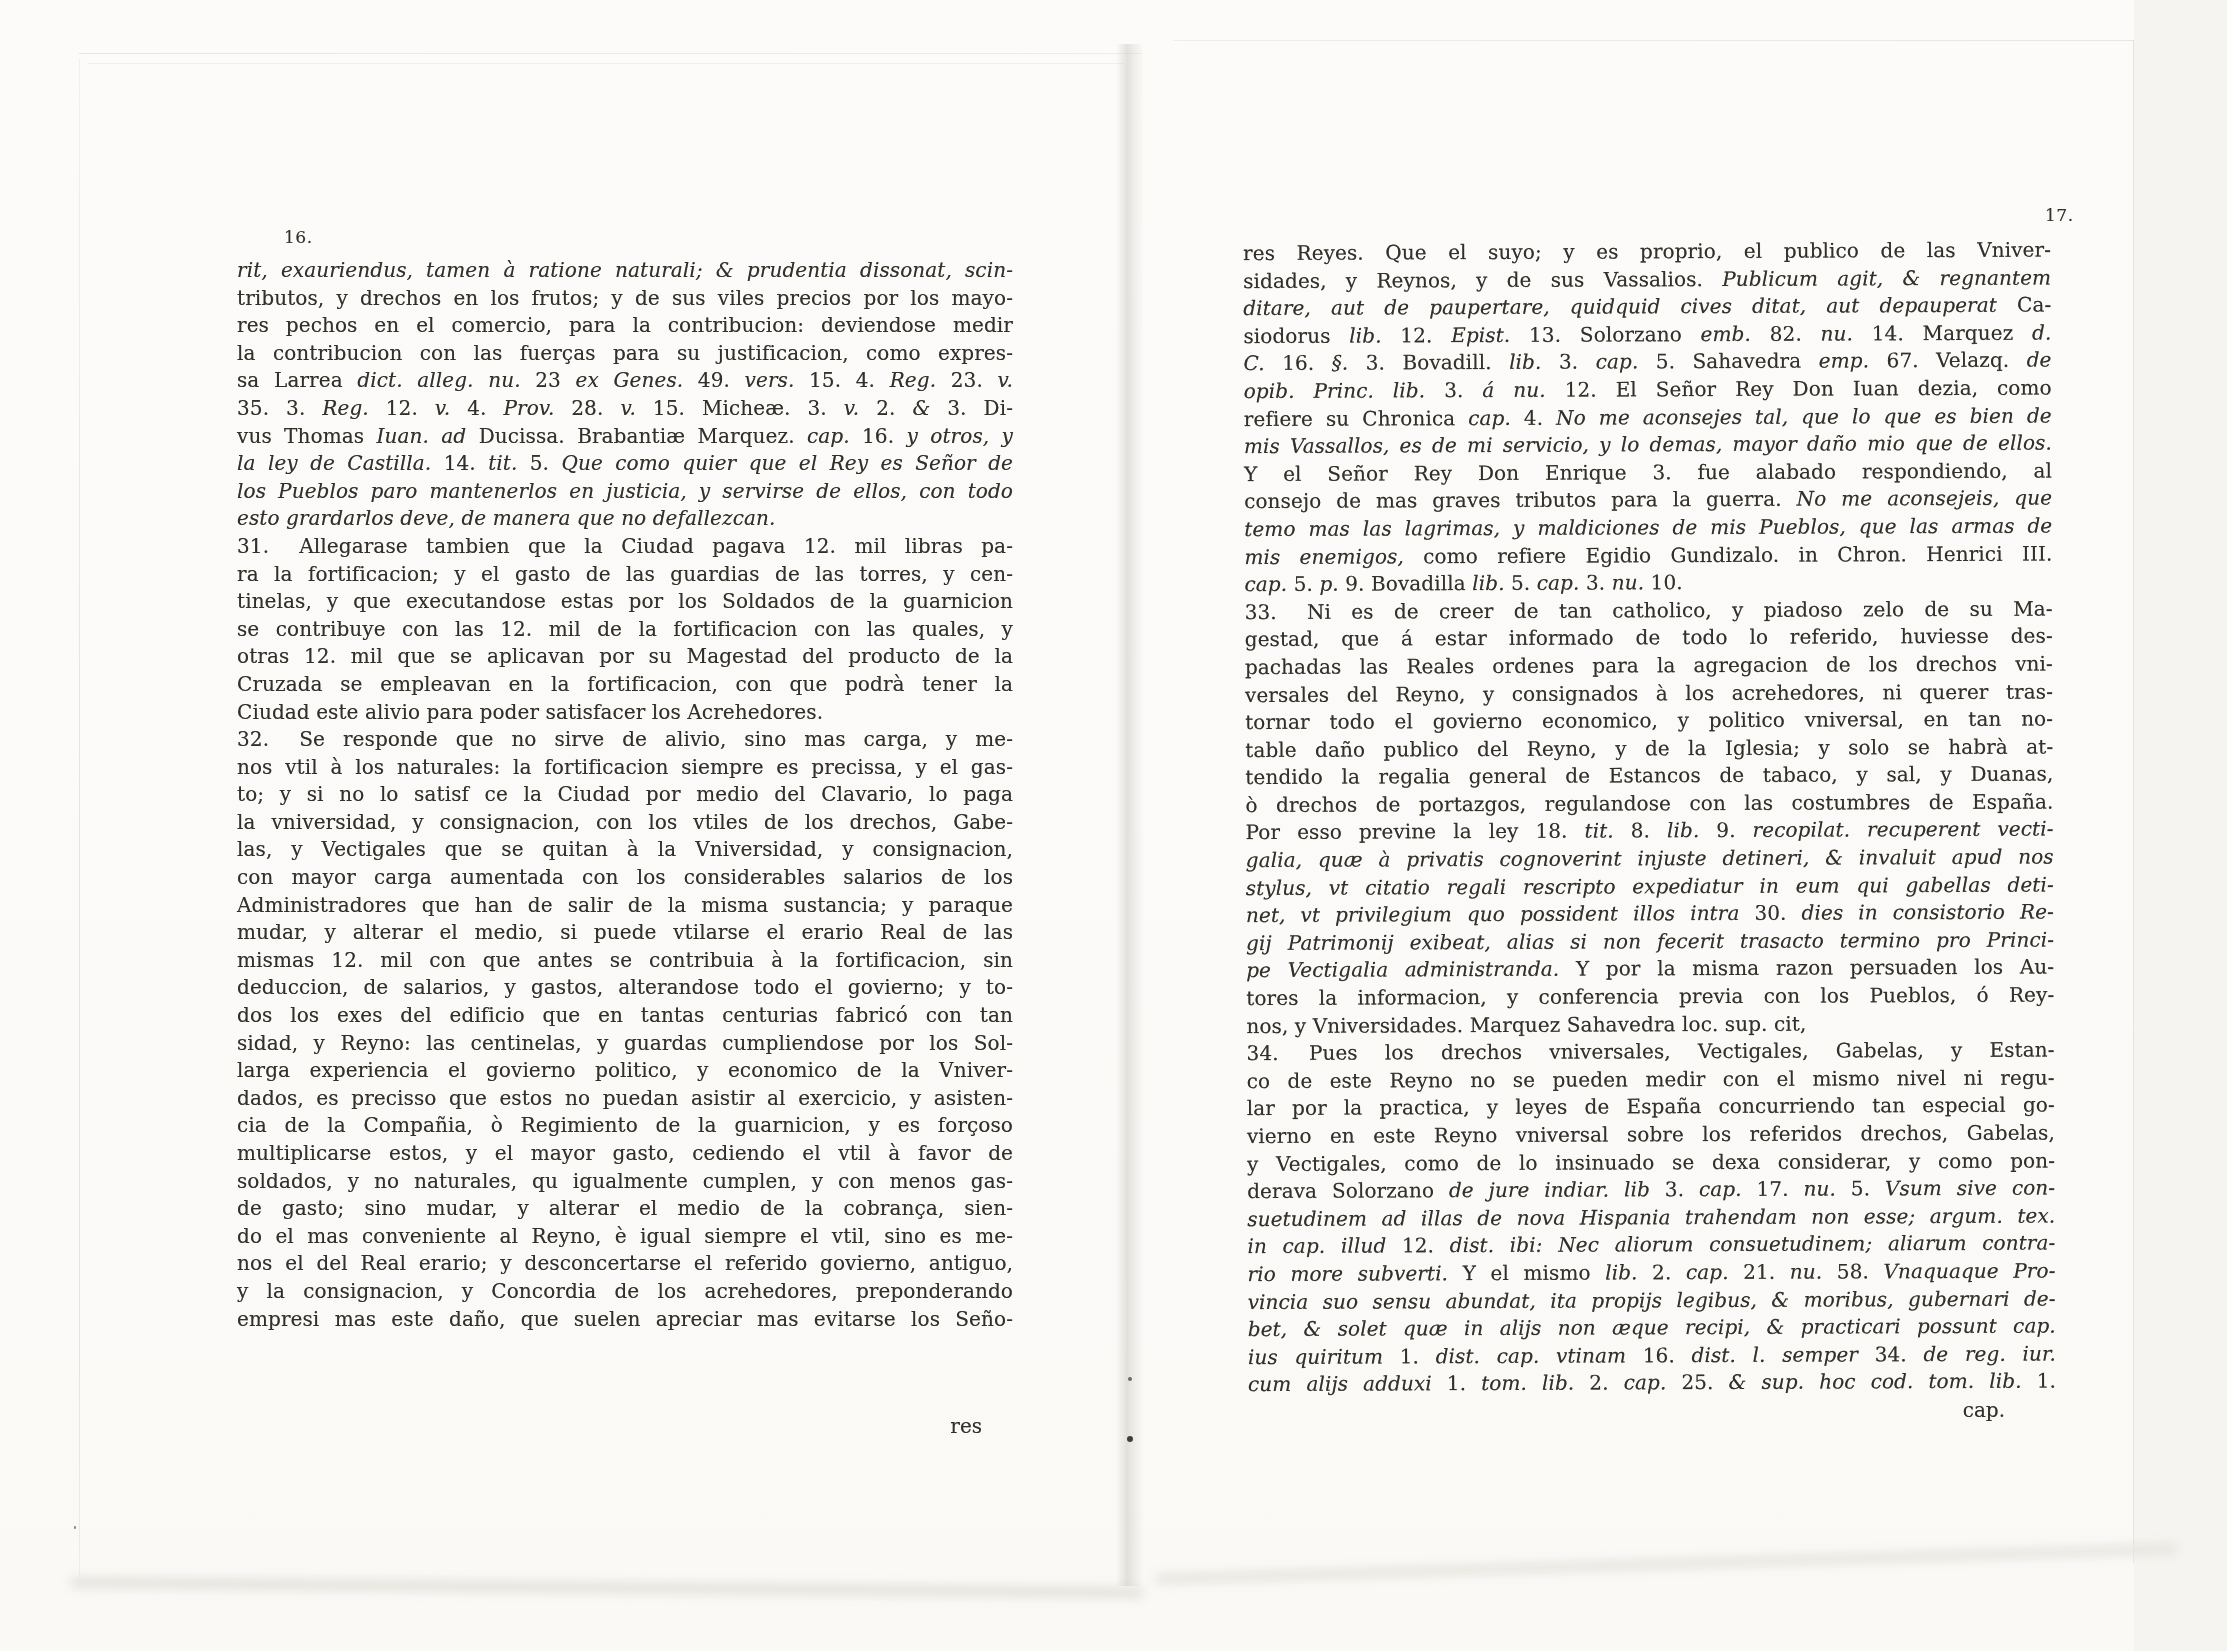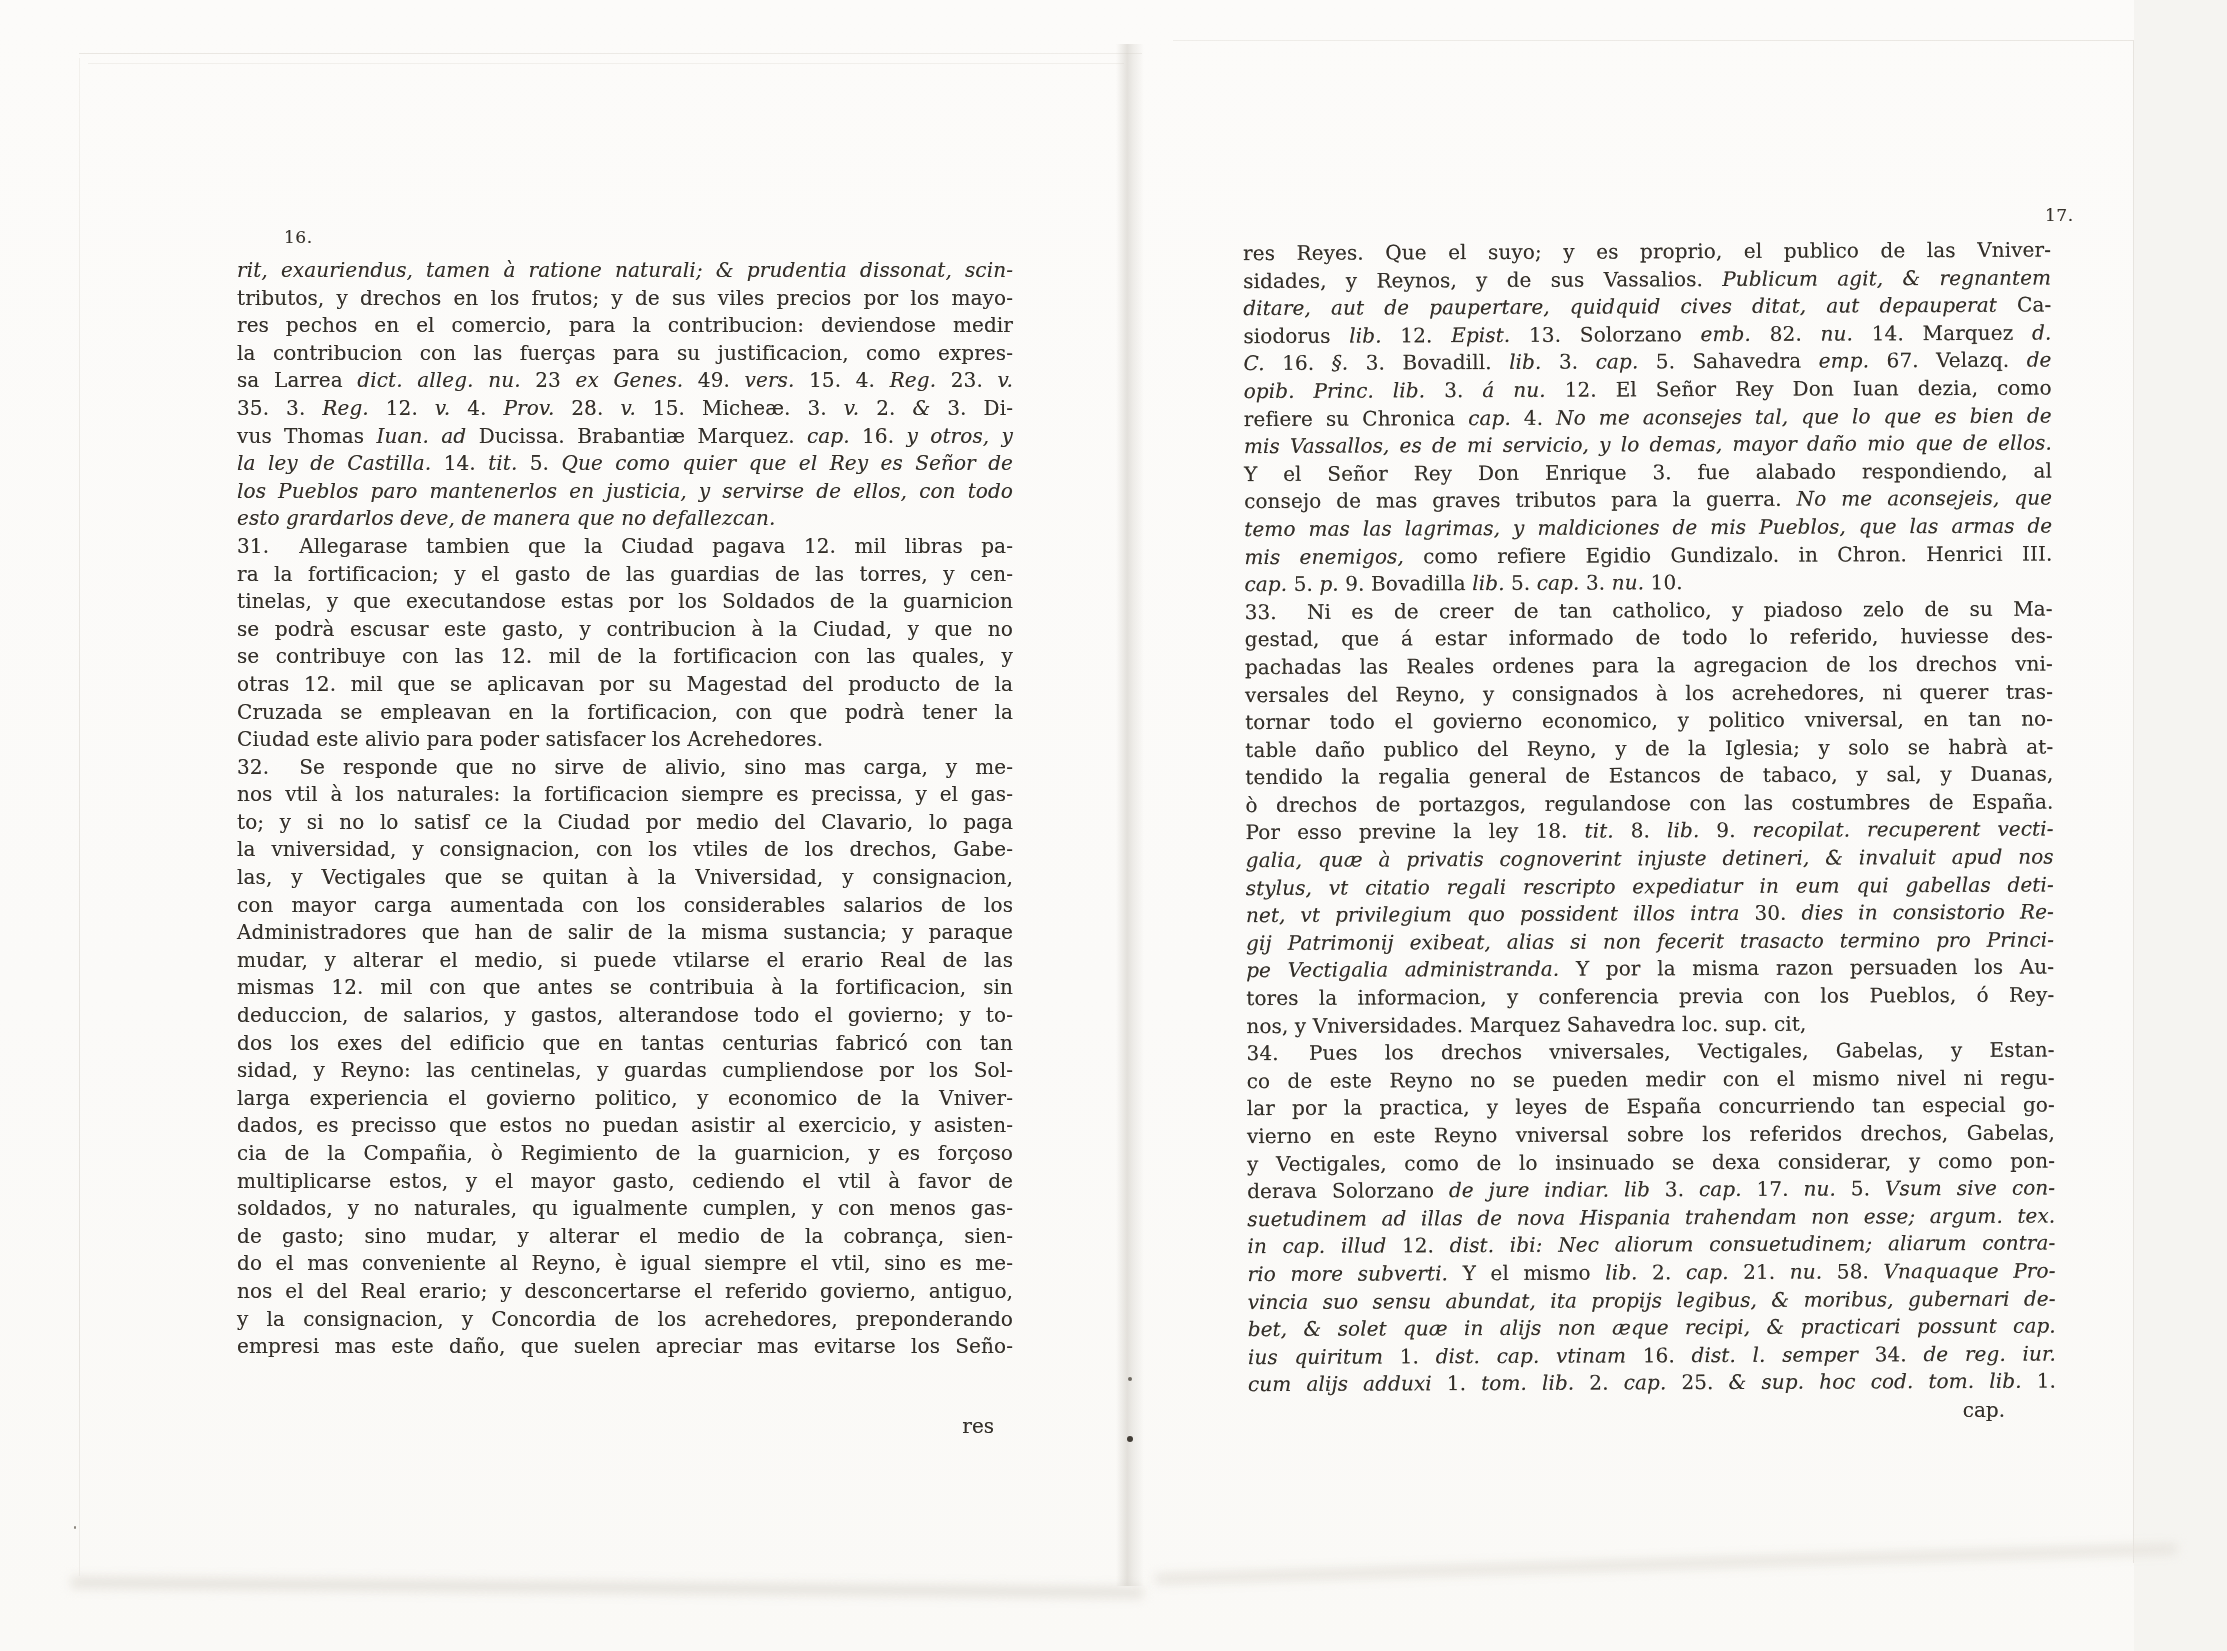--- a/index.html
+++ b/index.html
@@ -98,21 +98,21 @@
   }
   .line.ragged { text-align-last: left; }
   .line i { font-style: italic; }
   .catchword {
     position: absolute;
     font-size: 20px;
     color: #332f29;
     text-shadow: 0.1px 0.2px 0.4px rgba(51,47,41,0.5);
     text-align: right;
   }
-  .catchword-left  { left: 253px;  top: 1414px; width: 776px; padding-right: 35px; box-sizing: border-box; }
+  .catchword-left  { left: 241px;  top: 1414px; width: 776px; padding-right: 35px; box-sizing: border-box; }
   .catchword-right { left: 1243px; top: 1398px; width: 808px; padding-right: 46px; box-sizing: border-box; }
 </style>
 </head>
 <body>
 
 <div class="scan">
 
   <div class="edge edge-left-v"></div>
   <div class="edge edge-top-left-h"></div>
   <div class="edge edge-top-left-inner"></div>
@@ -138,21 +138,20 @@
           <div class="line"><span>35. 3. </span><i>Reg.</i><span> 12. </span><i>v.</i><span> 4. </span><i>Prov.</i><span> 28. </span><i>v.</i><span> 15. Micheæ. 3. </span><i>v.</i><span> 2. </span><i>&amp;</i><span> 3. Di-</span></div>
           <div class="line"><span>vus Thomas </span><i>Iuan. ad</i><span> Ducissa. Brabantiæ Marquez. </span><i>cap.</i><span> 16. </span><i>y otros, y</i></div>
           <div class="line"><i>la ley de Castilla.</i><span> 14. </span><i>tit.</i><span> 5. </span><i>Que como quier que el Rey es Señor de</i></div>
           <div class="line"><i>los Pueblos paro mantenerlos en justicia, y servirse de ellos, con todo</i></div>
           <div class="line ragged"><i>esto grardarlos deve, de manera que no defallezcan.</i></div>
         </div>
         <div class="para">
           <div class="line"><span>31.  Allegarase tambien que la Ciudad pagava 12. mil libras pa-</span></div>
           <div class="line"><span>ra la fortificacion; y el gasto de las guardias de las torres, y cen-</span></div>
           <div class="line"><span>tinelas, y que executandose estas por los Soldados de la guarnicion</span></div>
-          <div class="line"><span>se podrà escusar este gasto, y contribucion à la Ciudad, y que no</span></div>
           <div class="line"><span>se contribuye con las 12. mil de la fortificacion con las quales, y</span></div>
           <div class="line"><span>otras 12. mil que se aplicavan por su Magestad del producto de la</span></div>
           <div class="line"><span>Cruzada se empleavan en la fortificacion, con que podrà tener la</span></div>
           <div class="line ragged"><span>Ciudad este alivio para poder satisfacer los Acrehedores.</span></div>
         </div>
         <div class="para">
           <div class="line"><span>32.  Se responde que no sirve de alivio, sino mas carga, y me-</span></div>
           <div class="line"><span>nos vtil à los naturales: la fortificacion siempre es precissa, y el gas-</span></div>
           <div class="line"><span>to; y si no lo satisf ce la Ciudad por medio del Clavario, lo paga</span></div>
           <div class="line"><span>la vniversidad, y consignacion, con los vtiles de los drechos, Gabe-</span></div>

